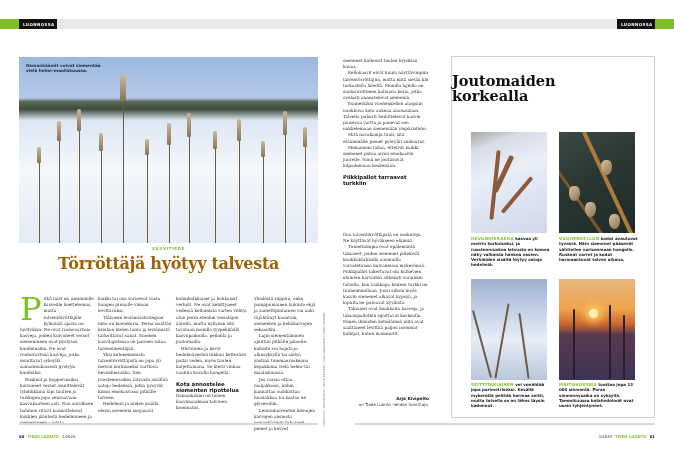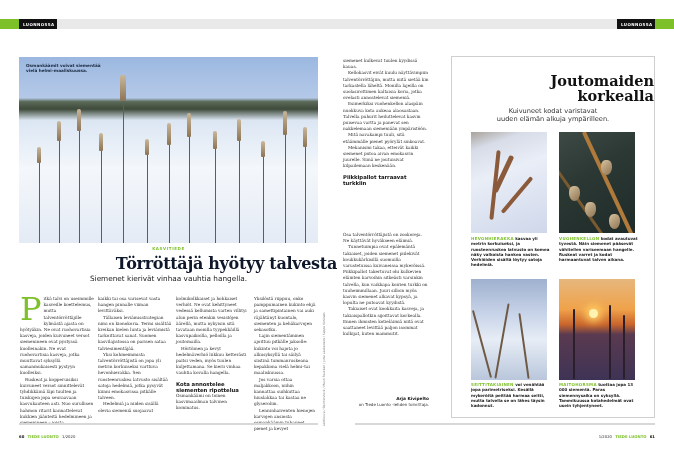--- a/index.html
+++ b/index.html
@@ -26,22 +26,22 @@
     background: linear-gradient(180deg, #9cb8e0 0%, #b4c9e8 22%, #5b6a58 24%, #3e4a3a 28%, #dbe6f3 34%, #f4f7fb 60%, #e4ebf5 100%); }
   .hero-caption { position: absolute; left: 7px; top: 6px; font-family: "DejaVu Sans", sans-serif;
     font-size: 4.2px; font-weight: bold; color: #1a2a40; line-height: 1.25; width: 80px; }
   .reed { position: absolute; width: 4px; border-radius: 2px 2px 1px 1px;
     background: linear-gradient(180deg, #c9b79a, #8c7556); }
   .stem { position: absolute; width: 1px; background: #6d5b44; }
 
   
   .kicker { position: absolute; top: 246px; left: 0; width: 337px; text-align: center;
     font-family: "DejaVu Sans", sans-serif; font-size: 4px; font-weight: bold; letter-spacing: 0.6px; color: #7dc02a; }
-  .title { position: absolute; top: 254px; left: 0; width: 337px; text-align: right;
-    font-family: "DejaVu Serif", serif; font-weight: bold; font-size: 16px; color: #0f172a; letter-spacing: -0.3px; }
+  .title { position: absolute; top: 254px; left: 0; width: 337px; text-align: center;
+    font-family: "DejaVu Serif", serif; font-weight: bold; font-size: 16px; color: #a16207; letter-spacing: -0.3px; }
   .subtitle { position: absolute; top: 274px; left: 0; width: 337px; text-align: center;
     font-family: "DejaVu Sans", sans-serif; font-size: 7.3px; color: #222; }
 
   .col { position: absolute; font-family: "DejaVu Serif", serif; font-size: 4.25px; line-height: 6.2px; color: #333; }
   .col p { text-indent: 5px; }
   .col p.noind { text-indent: 0; }
   .col h4 { font-family: "DejaVu Sans", sans-serif; font-size: 5.3px; font-weight: bold; line-height: 6.2px; color: #111; margin-top: 4px; }
   .dropcap { float: left; font-family: "DejaVu Serif", serif; font-size: 32px; line-height: 26px; color: #7dc02a; margin: 0 2px 0 0; }
   .c1 { left: 20px; top: 296px; width: 74px; }
   .c2 { left: 98px; top: 296px; width: 74px; }
@@ -62,21 +62,21 @@
   .rule.r { left: 355px; top: 423px; width: 300px; }
 
   .footer { position: absolute; top: 434px; font-family: "DejaVu Sans", sans-serif; font-size: 3.8px; color: #333; }
   .footer .brand { color: #7dc02a; font-weight: bold; margin: 0 2px; }
   .footer .pg { font-weight: bold; color: #111; }
   .footer.l { left: 19px; }
   .footer.r { right: 19px; }
 
   
   .box { position: absolute; left: 451px; top: 56px; width: 204px; height: 362px; border: 1px solid #cfcfcf; background: #fff; }
-  .box-title { position: absolute; left: 0; top: 16px; width: 100%; text-align: right;
+  .box-title { position: absolute; left: 0; top: 16px; width: 100%; text-align: left;
     font-family: "DejaVu Serif", serif; font-weight: bold; font-size: 14.5px; line-height: 15px; color: #111; }
   .box-sub { position: absolute; left: 0; top: 50px; width: 100%; text-align: center;
     font-family: "DejaVu Sans", sans-serif; font-size: 6.6px; line-height: 8.4px; color: #333; }
   .thumb { position: absolute; width: 76px; height: 101px; overflow: hidden; }
   .t1 { left: 19px; top: 75px; background: linear-gradient(160deg, #a9a39a 0%, #d7dce8 15%, #e9eef7 40%, #cfd7ea 100%); }
   .t2 { left: 107px; top: 75px; background: linear-gradient(150deg, #3e4a44 0%, #2b3834 40%, #1f2b28 100%); }
   .t3 { left: 19px; top: 222px; background: linear-gradient(180deg, #9fb1cf 0%, #c8d4e9 35%, #e7edf6 60%, #b9c6db 100%); }
   .t4 { left: 107px; top: 222px; background: linear-gradient(180deg, #e6b77d 0%, #f0a24a 30%, #c9652c 45%, #5a3a50 55%, #3e3355 100%); }
   .sun { position: absolute; left: 30px; top: 30px; width: 9px; height: 9px; border-radius: 50%; background: #fff3b0; box-shadow: 0 0 8px 4px #ffcf66; }
   .cap { position: absolute; width: 80px; font-family: "DejaVu Sans", sans-serif; font-size: 4px; line-height: 5.3px; font-weight: bold; color: #222; }
@@ -126,21 +126,20 @@
     <div class="stem" style="left:266px;top:60px;height:126px"></div>
       <div class="reed" style="left:264px;top:54px;height:24px"></div>
     <div class="stem" style="left:286px;top:76px;height:110px"></div>
       <div class="reed" style="left:284px;top:70px;height:20px"></div>
     <div class="stem" style="left:20px;top:96px;height:90px"></div>
       <div class="reed" style="left:18px;top:90px;height:16px"></div>
   </div>
 
   <div class="kicker">KASVITIEDE</div>
   <h1 class="title">Törröttäjä hyötyy talvesta</h1>
-  <div class="subtitle">Siemenet kierivät vinhaa vauhtia hangella.</div>
 
   <div class="col c1">
     <span class="dropcap">P</span>
     <p class="noind">itkä talvi on useimmille kasveille koettelemus, mutta talventörröttäjille kylmästä ajasta on hyötyäkin. Ne ovat ruohovartisia kasveja, joiden kuivuneet versot siemenineen ovat pystyssä kuolleinakin. Ne ovat ruohovartisia kasveja, jotka muuttavat syksyllä samanmukaisesti pystyyn kuolleiksi.</p>
     <p>Ruskeat ja kopperuisiksi kuivuneet versot sinnittelevät tyhdikkäinä läpi tuulten ja tuiskujen jopa seuraavaan kasvukauteen asti. Nuo surullisen hahmon ritarit kannattelevat kukkien jäänteitä hedelmineen ja siemenineen – joista</p>
   </div>
   <div class="col c2">
     <p class="noind">kaikki tai osa varisevat vasta hangen pinnalle viiman levittäväksi.</p>
     <p>Tällaisen leviämisstrategian nimi on kionokoria. Termi sisältää kreikan kielen lunta ja leviämistä tarkoittavat sanat. Suomen kasvilajistossa on parisen sataa talviesimentäjää.</p>
     <p>Yksi kohmeimmista talventörröttäjistä on jopa yli metrin korkuiseksi varttuva hevonhierakka. Sen ruosteenruskea latvusto sisältää satoja hedelmiä, jotka pysyvät kiinni emokasvissa pitkälle talveen.</p>
@@ -178,24 +177,20 @@
   <div class="author">
     <b>Arja Kivipelto</b><br>
     <span>on Tiede Luonto -lehden toimittaja.</span>
   </div>
 
   <div class="box">
     <div class="box-title">
       <span>Joutomaiden</span><br>
       <span>korkealla</span>
     </div>
-    <div class="box-sub">
-      <span>Kuivuneet kodat varistavat</span><br>
-      <span>uuden elämän alkuja ympärilleen.</span>
-    </div>
 
     <div class="thumb t1">
       <div class="plant" style="left:22px;top:18px;width:4px;height:70px;transform:rotate(6deg)"></div>
       <div class="plant" style="left:30px;top:22px;width:5px;height:40px;transform:rotate(25deg)"></div>
       <div class="plant" style="left:44px;top:40px;width:4px;height:46px;transform:rotate(40deg)"></div>
     </div>
     <div class="thumb t2">
       <div class="plant" style="left:48px;top:-6px;width:4px;height:120px;background:#b07a3a;transform:rotate(-25deg)"></div>
       <div class="plant" style="left:12px;top:0px;width:3px;height:120px;background:#7a5a30;transform:rotate(-35deg)"></div>
       <div class="pod" style="left:42px;top:28px"></div>

